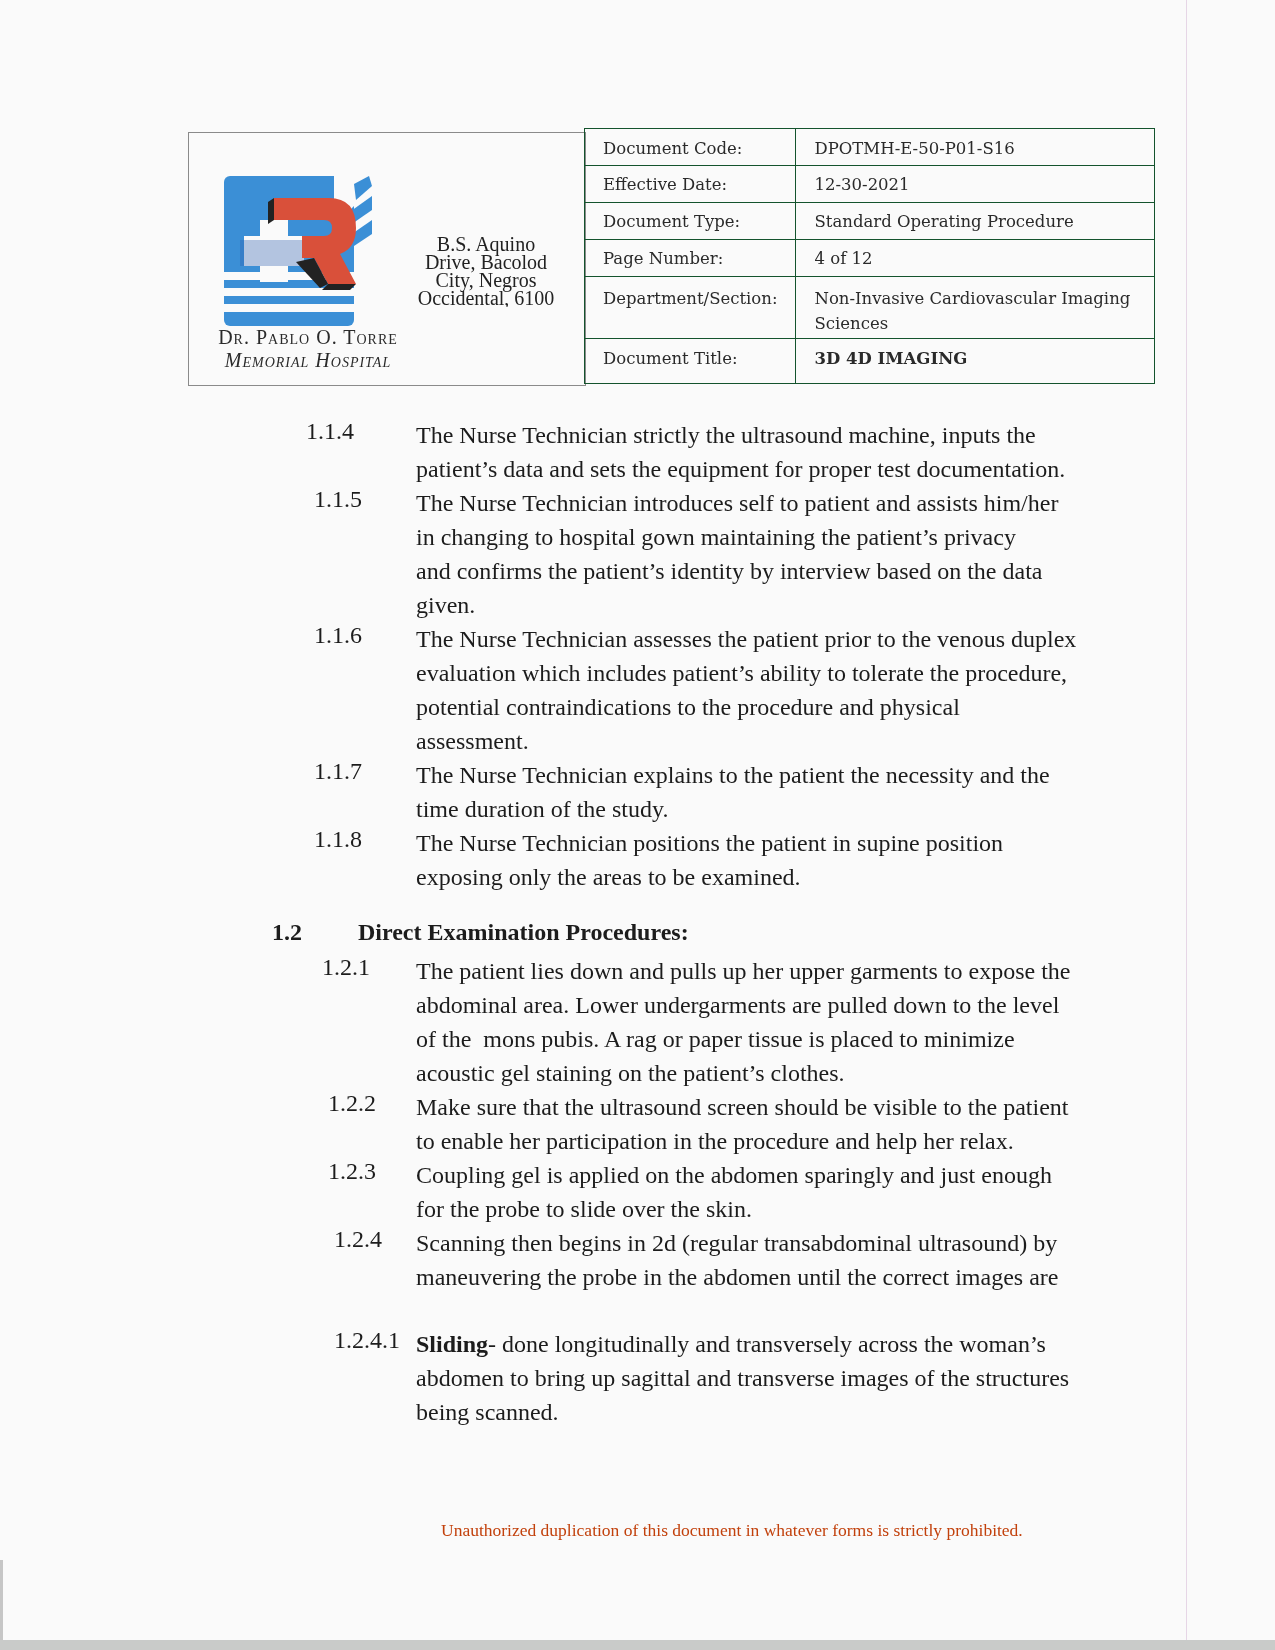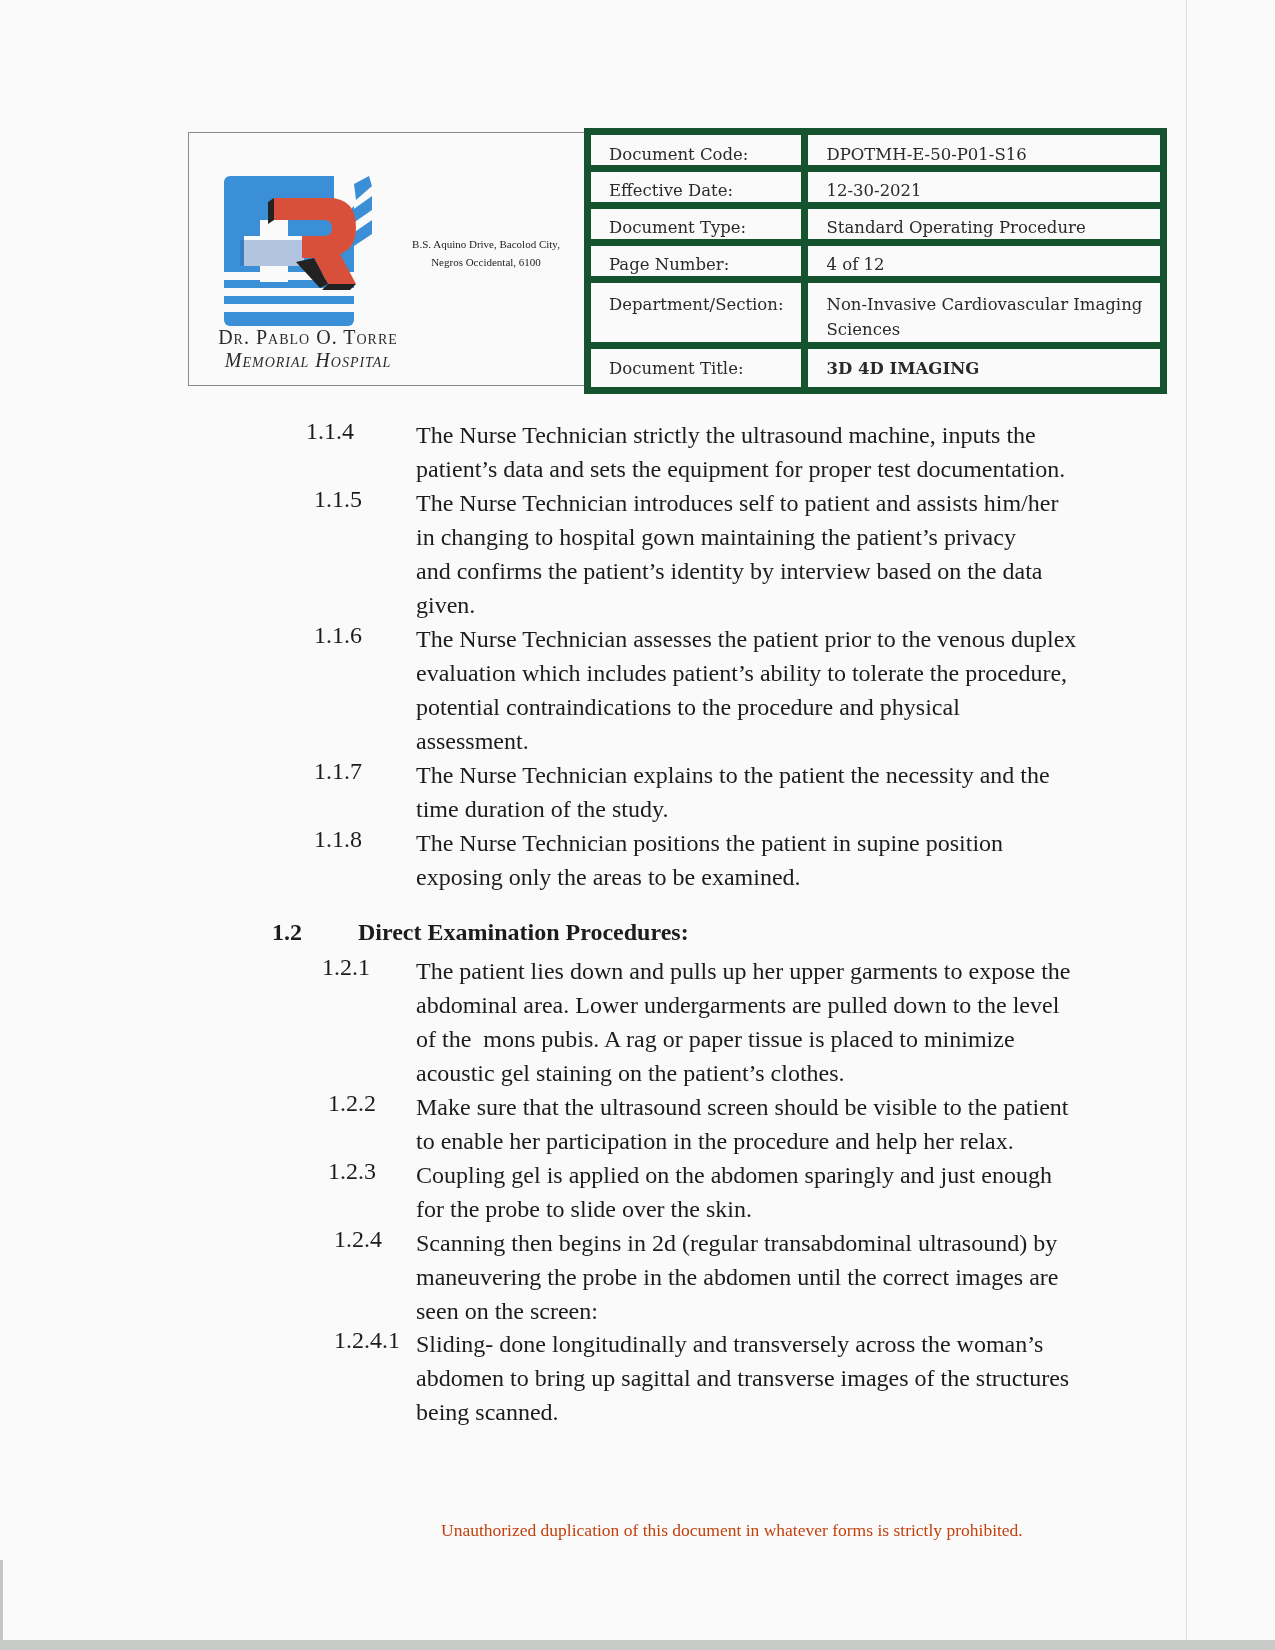--- a/index.html
+++ b/index.html
@@ -34,30 +34,30 @@
   .hospital-name {
     position: absolute; left: 9px; width: 220px; text-align: center;
     font-family: "Liberation Serif", serif; font-size: 20px; letter-spacing: 1px;
     color: #2a2a2a; font-variant: small-caps;
   }
   .hn1 { top: 193px; }
   .hn2 { top: 216px; font-style: italic; }
   .address {
     position: absolute; left: 222px; top: 102px; width: 150px; height: 72px;
     overflow: hidden; text-align: center;
-    font-family: "Liberation Serif", serif; font-size: 11px; line-height: 18px;
+    font-family: "Liberation Serif", serif; font-size: 20px; line-height: 18px;
     color: #222;
   }
   .meta-table {
     position: absolute; left: 396px; top: 0;
     border-collapse: collapse;
     font-family: "DejaVu Serif", serif; font-size: 16.5px; color: #2a2a2a;
   }
   .meta-table td {
-    border: 7px solid #14532d; padding: 0 18px; vertical-align: top;
+    border: 1px solid #14532d; padding: 0 18px; vertical-align: top;
   }
   .meta-table td.k { width: 206px; }
   .meta-table td.v { width: 359px; }
   .meta-table tr.r1 td { height: 37px; padding-top: 10px; box-sizing: border-box; }
   .meta-table tr.rh td { height: 37px; padding-top: 9px; box-sizing: border-box; }
   .meta-table tr.rt td { height: 62px; padding-top: 9px; box-sizing: border-box; line-height: 25px; }
   .meta-table tr.rl td { height: 45px; padding-top: 10px; box-sizing: border-box; }
   .meta-table .bold { font-weight: bold; }
 
   
@@ -72,21 +72,21 @@
   .section-head {
     position: absolute; left: 272px; top: 919px; font-weight: bold; white-space: nowrap;
     font-size: 24px;
   }
   .section-head .snum { position: absolute; left: 0; }
   .section-head .stitle { position: absolute; left: 86px; }
   .footer {
     position: absolute; left: 441px; top: 1520px; white-space: nowrap;
     font-family: "Liberation Serif", serif; font-size: 17.5px; color: #c2410c;
   }
-  b.inline-bold { font-weight: normal; }
+  b.inline-bold { font-weight: bold; }
 </style>
 </head>
 <body>
 
 <div class="page-edge-right"></div>
 <div class="left-shadow"></div>
 <div class="bottom-band"></div>
 
 <div class="header">
   <div class="logo-cell">
@@ -235,21 +235,20 @@
     </div>
   </div>
 
   <div class="item" style="left:334px; top:1226px;">
     <span class="num">1.2.4</span>
   </div>
   <div class="item" style="left:416px; top:1226px;">
     <div class="txt">
       <span class="line">Scanning then begins in 2d (regular transabdominal ultrasound) by</span>
       <span class="line">maneuvering the probe in the abdomen until the correct images are</span>
-      <span class="line">seen on the screen:</span>
     </div>
   </div>
 
   <div class="item" style="left:334px; top:1327px;">
     <span class="num">1.2.4.1</span>
   </div>
   <div class="item" style="left:416px; top:1327px;">
     <div class="txt">
       <span class="line"><b class="inline-bold">Sliding</b><span>- done longitudinally and transversely across the woman’s</span></span>
       <span class="line">abdomen to bring up sagittal and transverse images of the structures</span>

